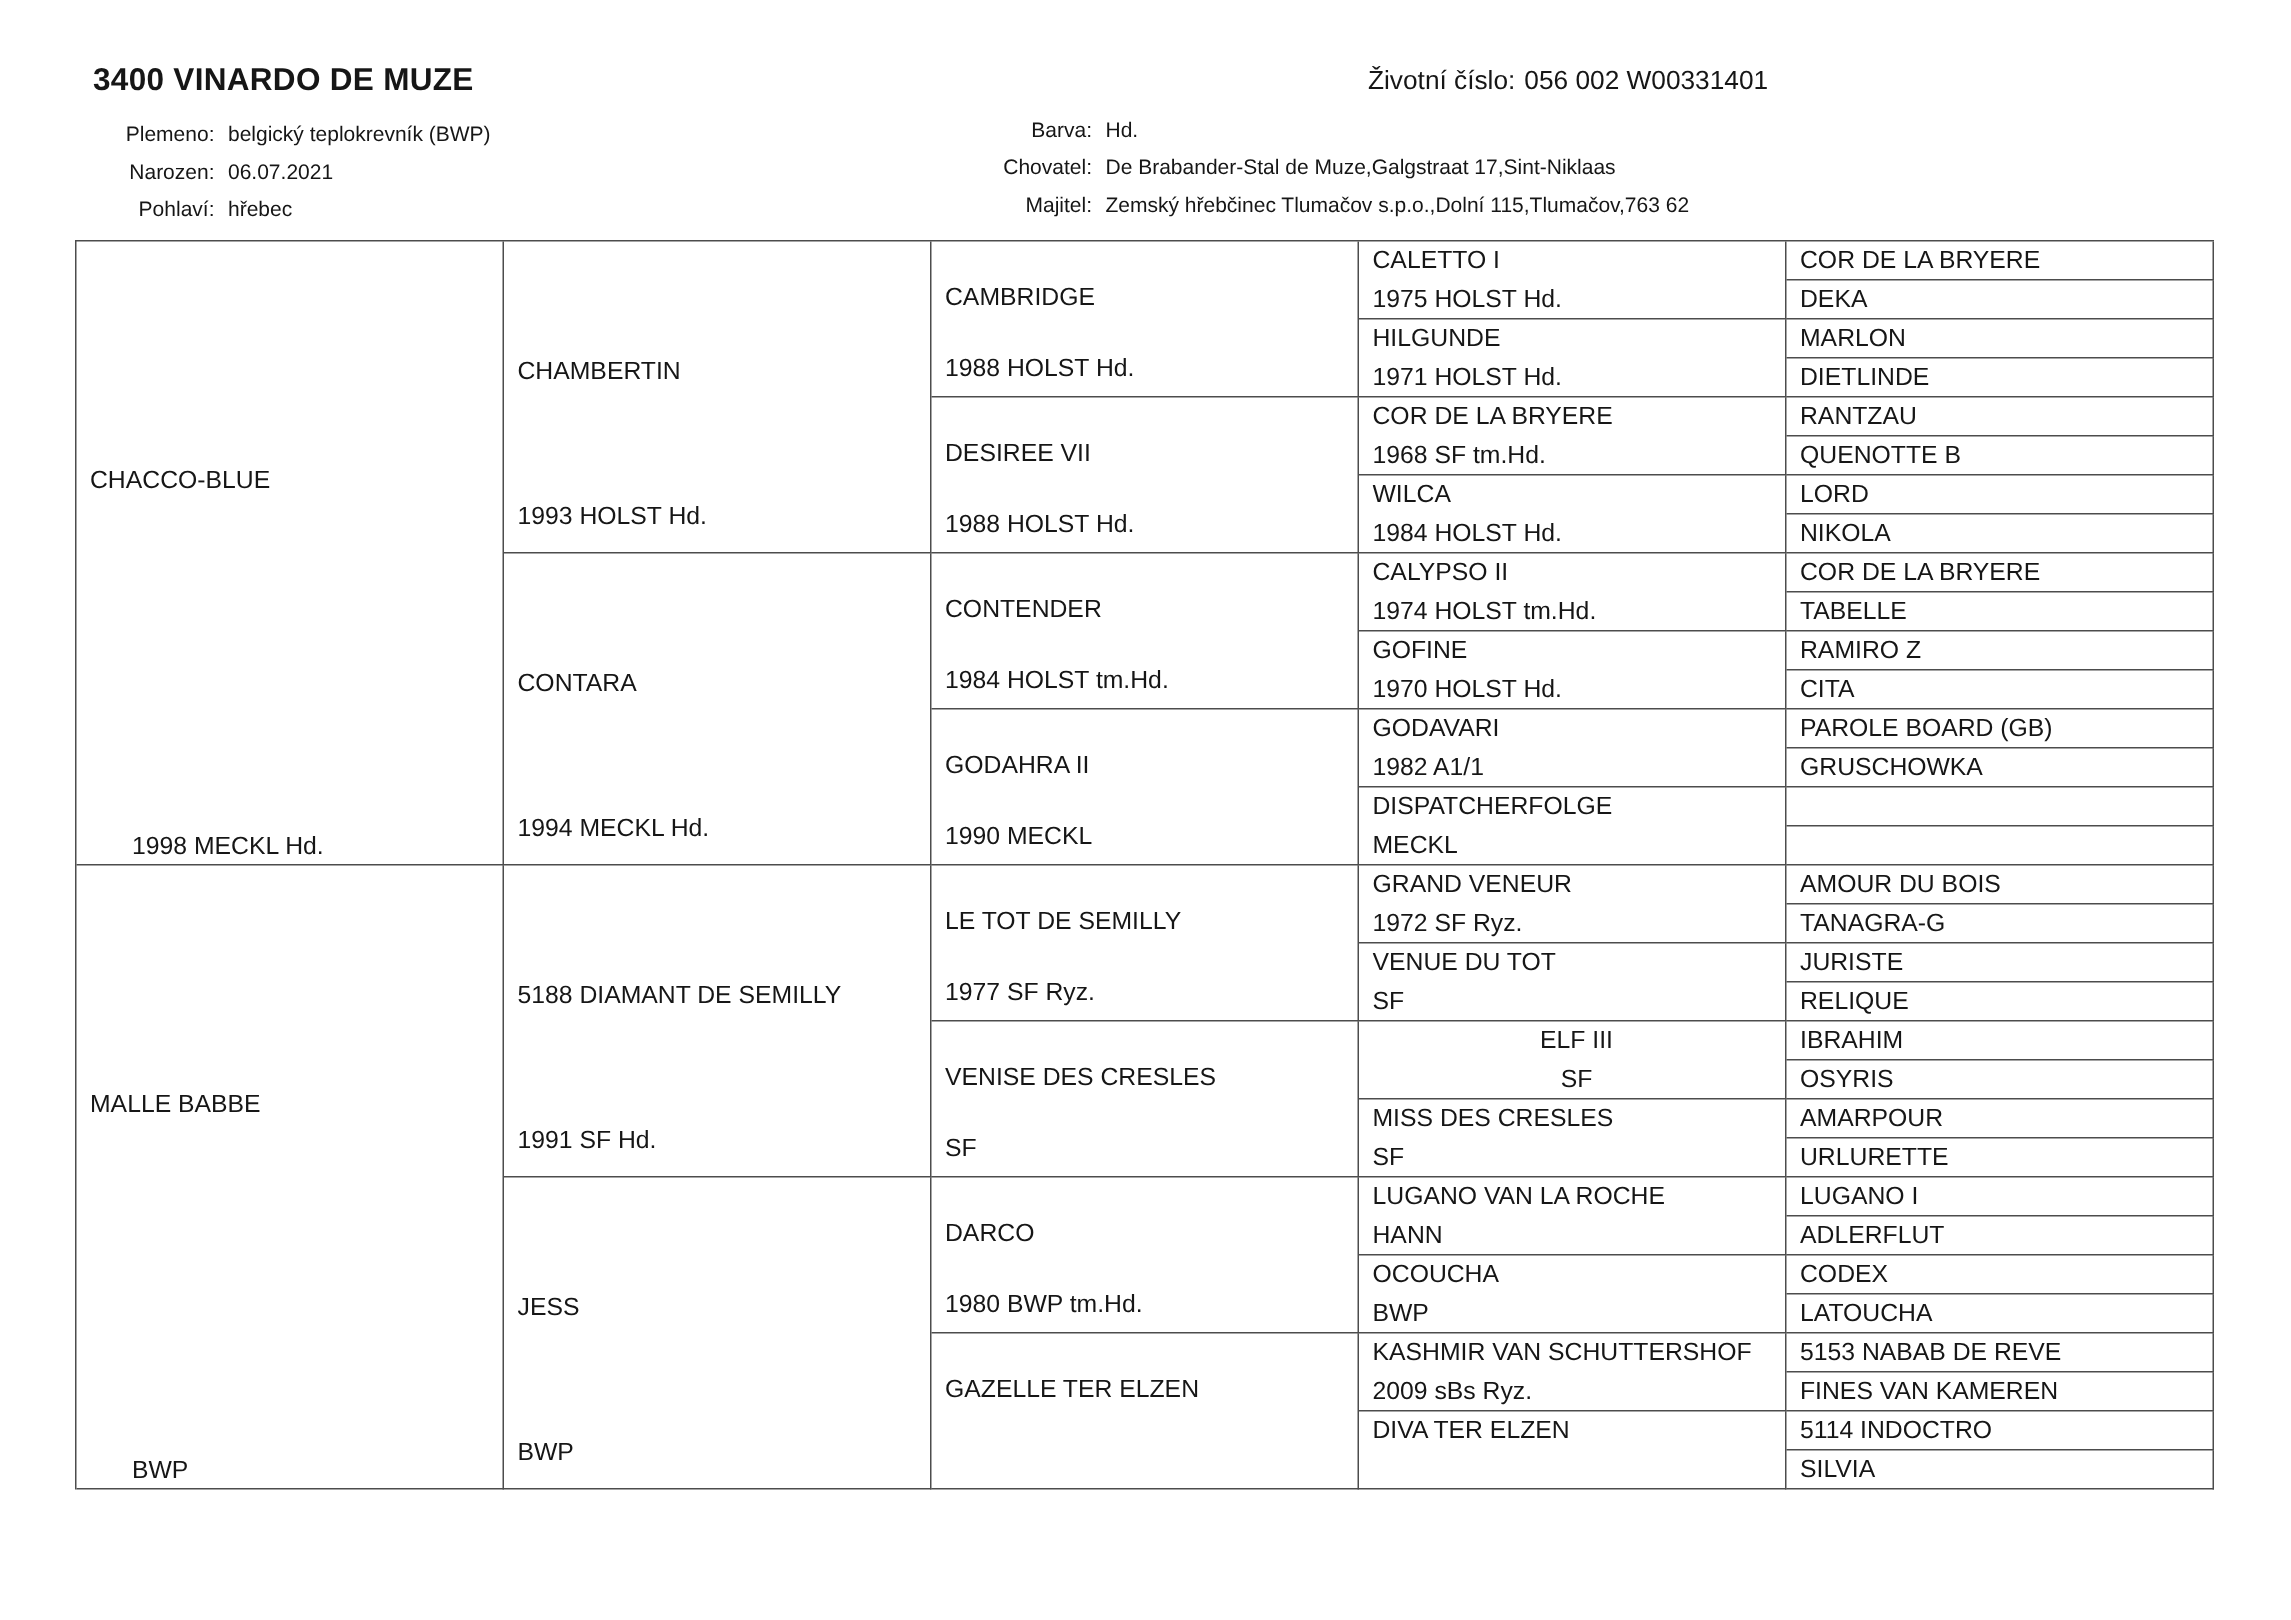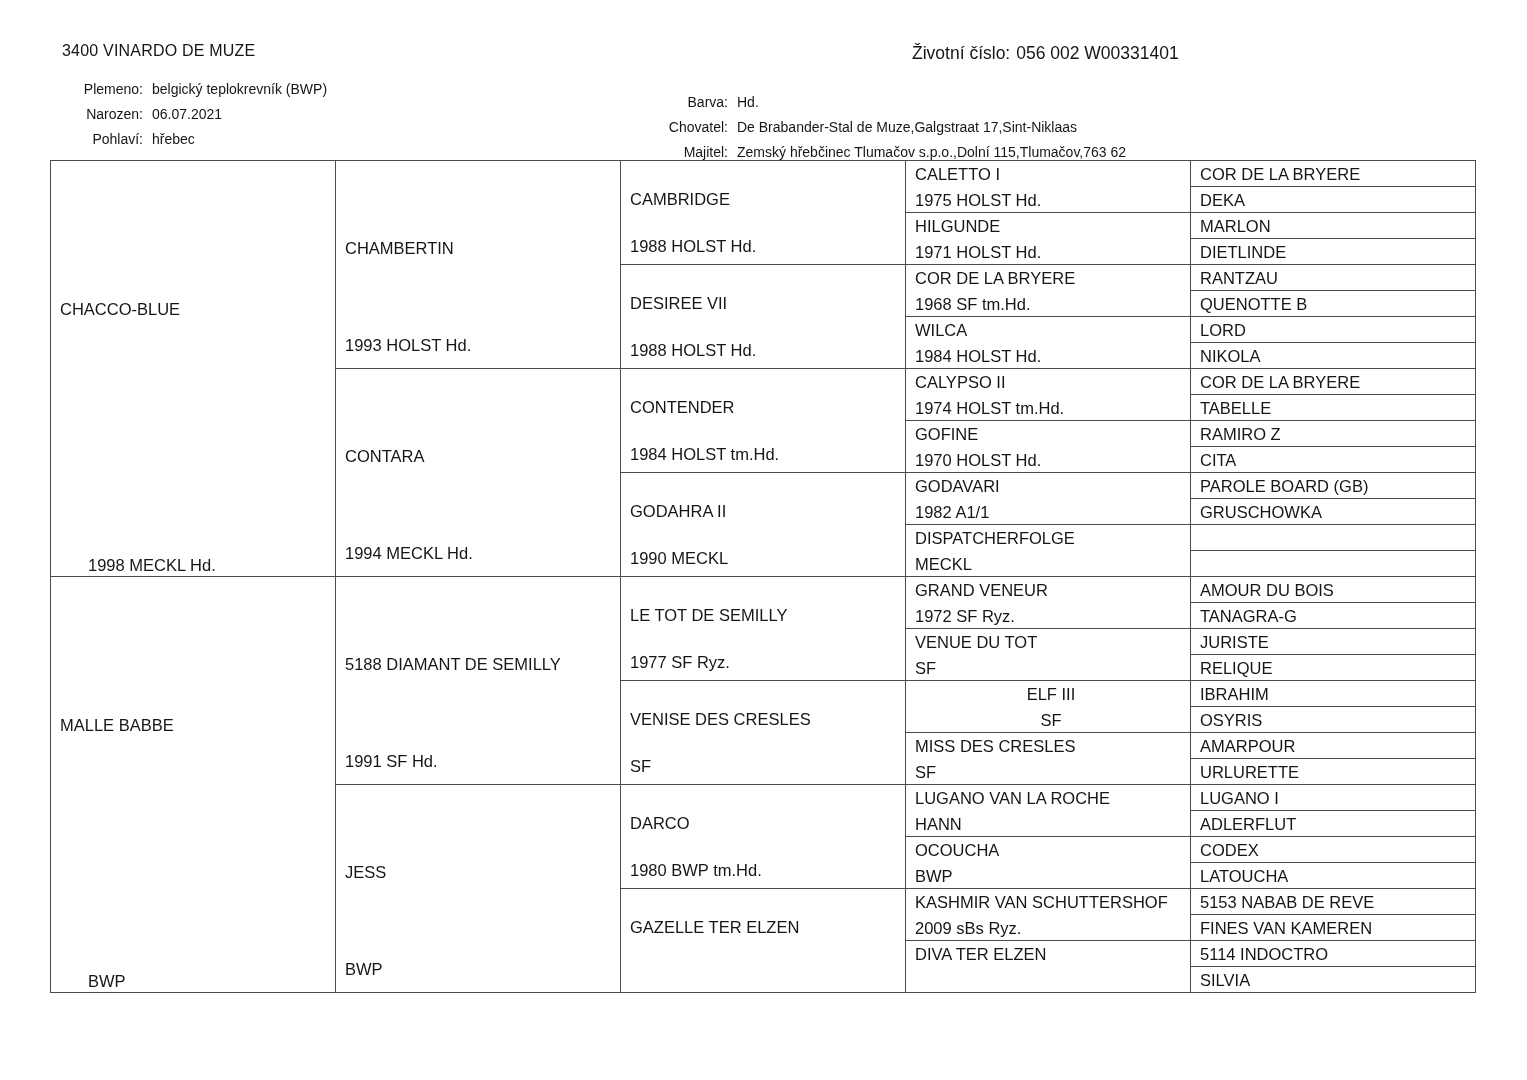--- a/index.html
+++ b/index.html
@@ -6,31 +6,31 @@
   html,body { background:#ffffff; }
   body {
     width:1527px; height:1080px;
     position:relative;
     font-family:"Liberation Sans", sans-serif;
     color:#161616;
     overflow:hidden;
   }
   .doc-title {
     position:absolute; left:62px; top:42px;
-    font-size:16px; font-weight:400; letter-spacing:.2px;
+    font-size:21px; font-weight:700; letter-spacing:.2px;
     white-space:nowrap;
   }
   .life-number {
     position:absolute; left:912px; top:43px;
     font-size:17.5px; white-space:nowrap;
   }
   .life-number .lbl { margin-right:6px; }
   .info-block { position:absolute; font-size:14px; }
   .info-left  { left:62px;  top:77px; }
-  .info-right { left:500px; top:90px; }
+  .info-right { left:500px; top:74px; }
   .info-row { display:flex; align-items:center; height:24.7px; }
   .info-left  .info-label { width:81px;  text-align:right; flex:none; }
   .info-right .info-label { width:228px; text-align:right; flex:none; }
   .info-value { margin-left:9px; white-space:nowrap; }
 
   .pedigree {
     position:absolute; left:50px; top:160px;
     display:grid;
     grid-template-columns:repeat(5, 285px);
     grid-auto-rows:26px;
@@ -43,21 +43,21 @@
     border-right:1px solid #4c4c4c;
     border-bottom:1px solid #4c4c4c;
     font-size:16.5px;
   }
   .line {
     position:absolute; left:9px; right:3px;
     transform:translateY(-50%);
     white-space:nowrap; overflow:hidden;
     line-height:1.15;
   }
-  .g1 .name   { top:148px; } .g1 .detail { top:404px;margin-left:28px; }
+  .g1 .name   { top:160px; } .g1 .detail { top:404px;margin-left:28px; }
   .g2 .name   { top:87px;  } .g2 .detail { top:184px; }
   .g3 .name   { top:38px;  } .g3 .detail { top:85px;  }
   .g4 .name   { top:13px;  } .g4 .detail { top:39px;  }
   .g5 .name   { top:13px;  }
 </style>
 </head>
 <body>
 
 <div class="doc-title">3400 VINARDO DE MUZE</div>
 

